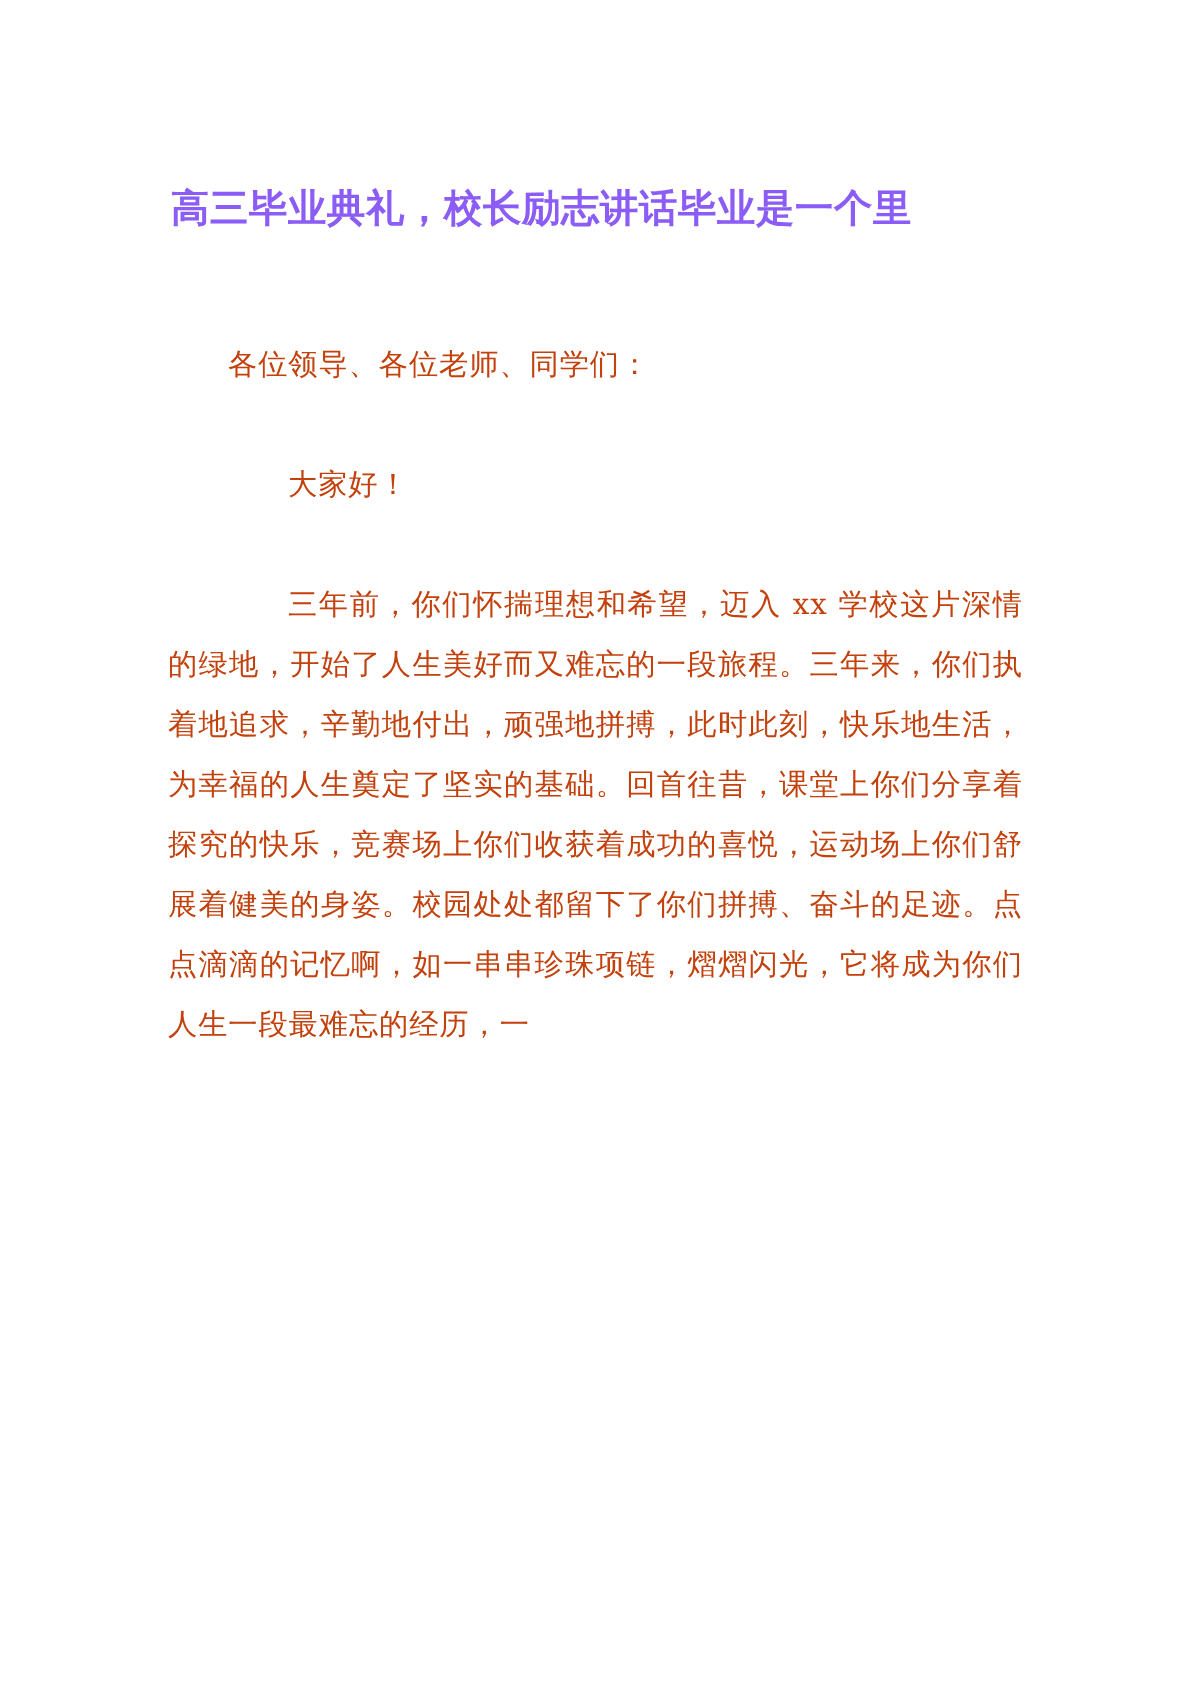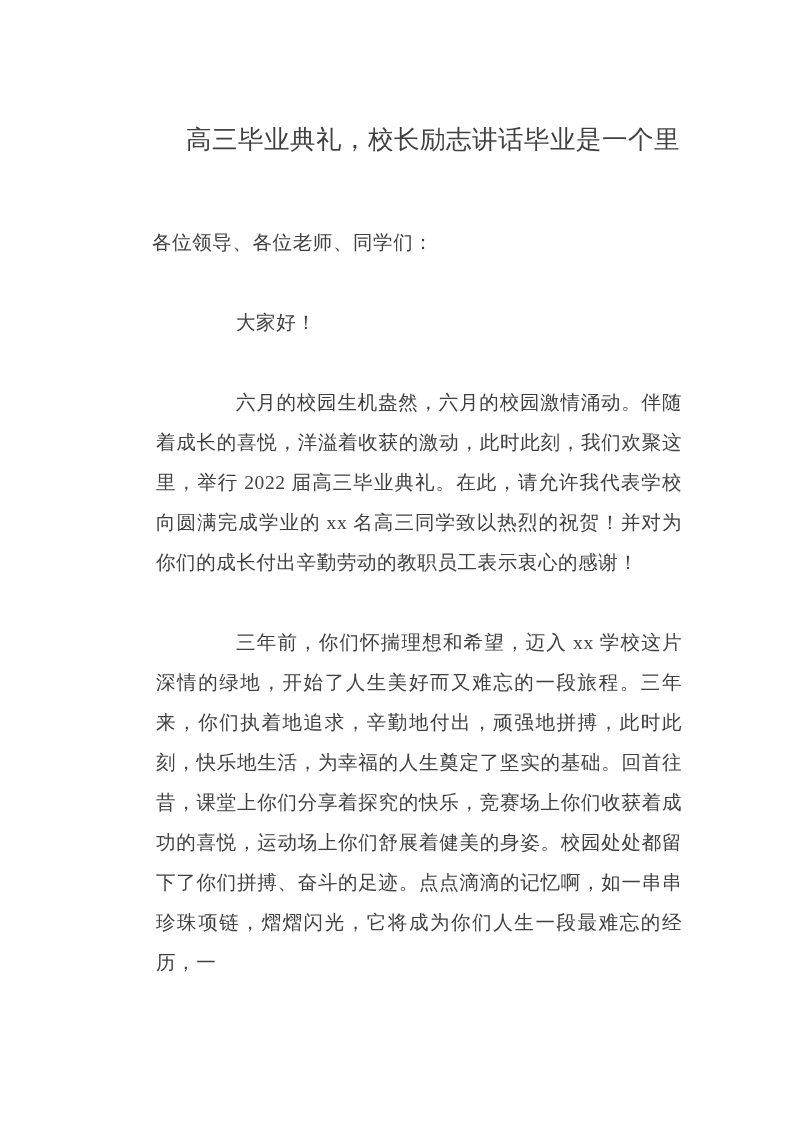--- a/index.html
+++ b/index.html
@@ -25,47 +25,45 @@
 
   .doc-body {
     position: absolute;
     left: 112px;
     top: 116px;
     width: 570px;
   }
 
   .doc-title {
     font-size: 25.5px;
-    font-weight: normal;
+    font-weight: bold;
     line-height: 47px;
-    text-align: right;
+    text-align: left;
     letter-spacing: 0.5px;
-    color: #404040;
+    color: #8b5cf6;
     margin: 0 0 0 0;
     padding: 0 2px;
   }
 
   .spacer-after-title {
     height: 60px;
   }
 
   .para {
     font-size: 19.5px;
     line-height: 40px;
     letter-spacing: 0.6px;
-    color: #404040;
+    color: #c2410c;
     margin: 0;
     text-align: justify;
     text-justify: inter-character;
-    font-family: Liberation Serif, serif;
   }
 
   .para + .para {
     margin-top: 40px;
-    margin-left: 44px;
   }
 
   .indent-1 {
     text-indent: 40px;
   }
 
   .indent-2 {
     text-indent: 80px;
   }
 
@@ -83,19 +81,18 @@
     <h1 class="doc-title">
       <span style="display: block;">高三毕业典礼，校长励志讲话毕业是一个里</span>
     </h1>
 
     <div class="spacer-after-title"></div>
 
     <p class="para indent-1">各位领导、各位老师、同学们：</p>
 
     <p class="para indent-2 para-block">大家好！</p>
 
-    <p class="para indent-2 para-block">六月的校园生机盎然，六月的校园激情涌动。伴随着成长的喜悦，洋溢着收获的激动，此时此刻，我们欢聚这里，举行 2022 届高三毕业典礼。在此，请允许我代表学校向圆满完成学业的 xx 名高三同学致以热烈的祝贺！并对为你们的成长付出辛勤劳动的教职员工表示衷心的感谢！</p>
 
     <p class="para indent-2 para-block">三年前，你们怀揣理想和希望，迈入 xx 学校这片深情的绿地，开始了人生美好而又难忘的一段旅程。三年来，你们执着地追求，辛勤地付出，顽强地拼搏，此时此刻，快乐地生活，为幸福的人生奠定了坚实的基础。回首往昔，课堂上你们分享着探究的快乐，竞赛场上你们收获着成功的喜悦，运动场上你们舒展着健美的身姿。校园处处都留下了你们拼搏、奋斗的足迹。点点滴滴的记忆啊，如一串串珍珠项链，熠熠闪光，它将成为你们人生一段最难忘的经历，一</p>
 
   </div>
 
 </div>
 
 </body></html>

